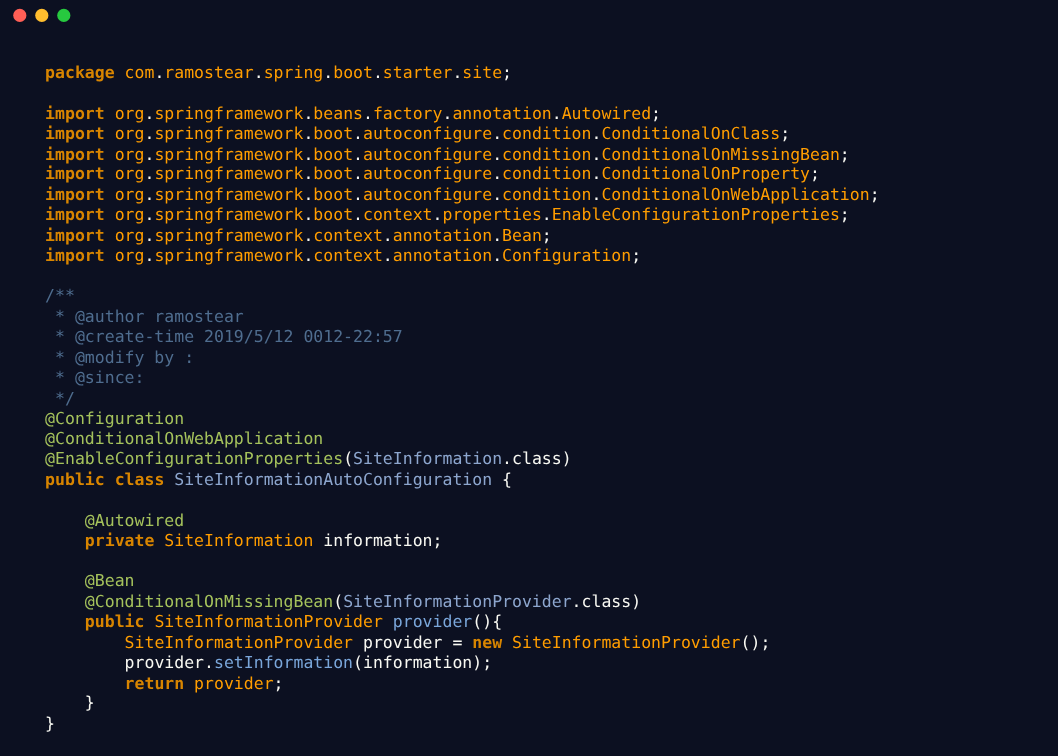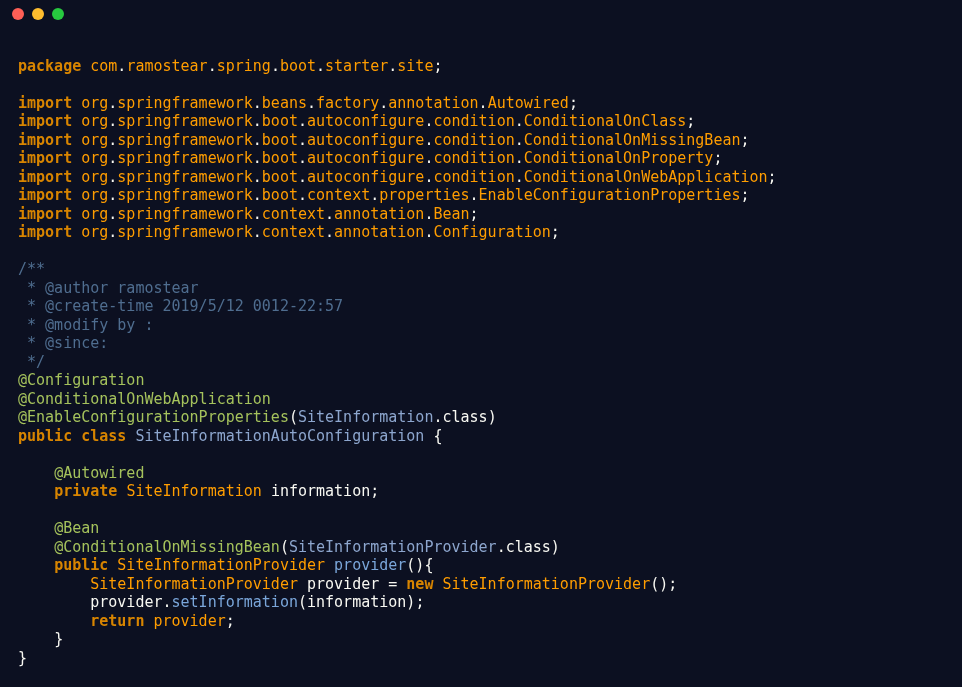--- a/index.html
+++ b/index.html
@@ -21,20 +21,21 @@
   gap: 8px;
 }
 .dot { width: 12px; height: 12px; border-radius: 50%; }
 .dot.red { background: #ff5f56; }
 .dot.yellow { background: #ffbd2e; }
 .dot.green { background: #27c93f; }
 .code {
   padding: 10px 18px;
   white-space: pre;
   color: #f8f8f2;
+  margin-left: 23px;
 }
 .k  { color: #d88500; font-weight: bold; }        
 .pk { color: #ff9d00; }        
 .pu { color: #f8f8f2; }        
 .cm { color: #4f6d8f; }        
 .an { color: #a5c25c; }        
 .cl { color: #8da6ce; }        
 .id { color: #ff9d00; }        
 .fn { color: #7aa6da; }        
 .pr { color: #f8f8f2; }        

